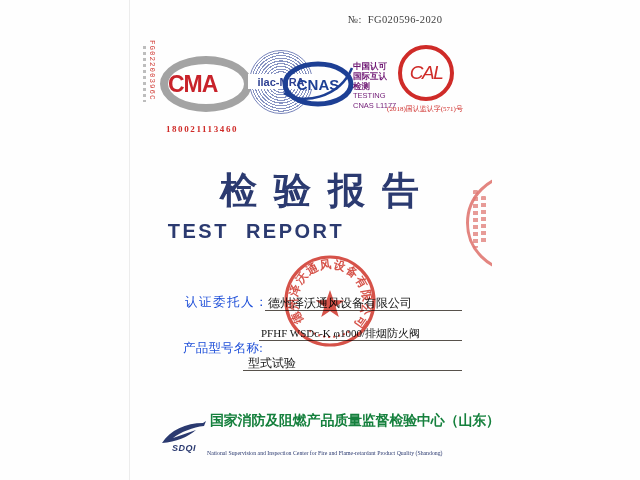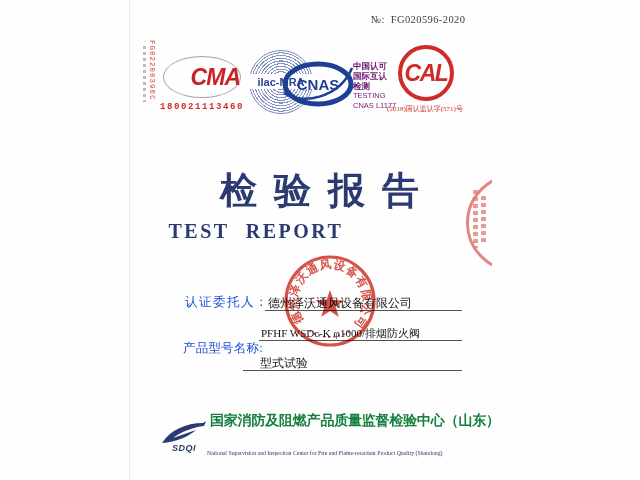--- a/index.html
+++ b/index.html
@@ -3,81 +3,81 @@
 <meta charset="utf-8">
 <style>
   html,body{margin:0;padding:0;background:#fff;}
   .page{position:relative;width:640px;height:480px;background:#fefefe;overflow:hidden;
         font-family:"Liberation Serif",serif;color:#1c1c1c;}
   .abs{position:absolute;}
 
   .page-edge{left:129px;top:0;width:1px;height:480px;background:#ececec;}
 
   
-  .report-no{left:371px;top:14px;font-size:10.5px;color:#3d3d3d;letter-spacing:.4px;}
+  .report-no{left:348px;top:14px;font-size:10.5px;color:#3d3d3d;letter-spacing:.4px;}
   .report-no .val{margin-left:6px;font-family:"Liberation Serif",serif;}
 
   
   .side-dashes{left:143px;top:46px;width:3px;height:56px;
        background:repeating-linear-gradient(to bottom,#bdbdbd 0 3px,transparent 3px 6px);}
   .side-code{left:148px;top:40px;height:86px;writing-mode:vertical-rl;text-orientation:sideways;
        font-size:7.5px;color:#d2403a;letter-spacing:1px;font-family:"Liberation Mono",monospace;}
 
   
   .cma{left:160px;top:56px;width:84px;text-align:center;}
-  .cma-ellipse{width:76px;height:40px;border:1px solid #a3a3a3;border-radius:50%;
-       display:flex;align-items:center;justify-content:flex-end;margin:0 auto;font-style:italic;}
+  .cma-ellipse{width:76px;height:40px;border:8px solid #a3a3a3;border-radius:50%;
+       display:flex;align-items:center;justify-content:flex-start;margin:0 auto;}
   .cma-text{font-family:"Liberation Sans",sans-serif;font-weight:900;font-size:23px;
        color:#c8222a;letter-spacing:-1px;line-height:1;}
-  .cma-number{margin-top:4px;font-family:Liberation Mono, monospace;font-weight:bold;
+  .cma-number{margin-top:12px;font-family:Liberation Serif, serif;font-weight:bold;
        font-size:9px;color:#cf2b28;letter-spacing:1.6px;}
 
   
   .ilac{left:249px;top:50px;width:62px;height:62px;border-radius:50%;border:1px solid #7c88bd;
        background:repeating-radial-gradient(circle at 50% 50%,#ffffff 0 1.6px,#8793c2 1.6px 2.7px);}
   .ilac-band{position:absolute;left:-2px;top:23px;width:66px;height:15px;background:#fff;
        display:flex;align-items:center;justify-content:center;}
   .ilac-band span{font-family:"Liberation Sans",sans-serif;font-weight:bold;font-size:11px;
        color:#2c3f92;}
 
   
   .cnas-svg{left:281px;top:60px;}
   .cnas-lines{left:353px;top:61px;color:#701a75;line-height:10px;}
   .cnas-lines .zh{font-size:8.5px;font-weight:bold;}
   .cnas-lines .en{font-size:7.5px;font-family:"Liberation Sans",sans-serif;}
 
   
   .cal{left:398px;top:45px;width:56px;height:56px;}
   .cal-circle{width:48px;height:48px;border:4px solid #cf2b28;border-radius:50%;
        display:flex;align-items:center;justify-content:center;}
-  .cal-text{font-family:"Liberation Sans",sans-serif;font-weight:700;font-size:23px;
+  .cal-text{font-family:"Liberation Sans",sans-serif;font-weight:400;font-size:19px;
        color:#cf2b28;letter-spacing:-1.5px;font-style:italic;}
   .cal-caption{left:375px;top:104px;width:100px;text-align:center;font-size:7px;color:#cf2b28;}
 
   
   .title-zh{left:8px;top:166px;width:640px;text-align:center;font-size:37px;font-weight:bold;
        color:#2b3a70;letter-spacing:17px;}
   .title-en{left:0;top:220px;width:512px;text-align:center;font-size:20px;font-weight:bold;
-       color:#2b3a70;letter-spacing:2.5px;word-spacing:9px;font-family:Liberation Serif, serif;}
+       color:#2b3a70;letter-spacing:2.5px;word-spacing:9px;font-family:Liberation Sans, sans-serif;}
 
   
   .edge-seal{left:458px;top:172px;width:34px;height:98px;overflow:hidden;opacity:.65;}
   .edge-seal .ring{position:absolute;left:8px;top:2px;width:92px;height:92px;border-radius:50%;
        border:3px solid #d5453d;}
   .edge-seal .strip{position:absolute;width:5px;height:58px;top:18px;border-radius:1px;
        background:repeating-linear-gradient(to bottom,rgba(208,52,44,.75) 0 4px,transparent 4px 7px);}
   .edge-seal .s1{left:15px;} .edge-seal .s2{left:23px;height:48px;top:24px;}
 
   
   .flabel{font-size:12.5px;color:#1d4ed8;letter-spacing:1.5px;}
   .fvalue{font-size:12px;color:#151515;}
   .fline{height:1px;background:#57514b;}
   .lbl1{left:185px;top:294px;} .val1{left:268px;top:295px;} .line1{left:265px;top:310px;width:197px;}
   .lbl2{left:183px;top:340px;letter-spacing:.2px;} .val2{left:261px;top:326px;font-size:11px;} .line2{left:259px;top:340px;width:203px;}
-  .lbl3{left:183px;top:354px;letter-spacing:2.5px;} .val3{left:260px;top:355px;} .line3{left:243px;top:370px;width:219px;}
+  .lbl3{left:183px;top:354px;letter-spacing:2.5px;} .val3{left:248px;top:355px;} .line3{left:243px;top:370px;width:219px;}
 
   
   .seal{left:282px;top:253px;opacity:.84;mix-blend-mode:multiply;}
 
   
   .sdqi-svg{left:160px;top:421px;}
   .sdqi-text{left:158px;top:443px;width:52px;text-align:center;font-family:"Liberation Sans",sans-serif;
        font-style:italic;font-weight:900;font-size:9px;color:#2b3a70;letter-spacing:.5px;}
   .footer-zh{left:210px;top:412px;font-size:14px;font-weight:bold;color:#15803d;letter-spacing:-.2px;}
   .footer-en{left:207px;top:450px;width:256px;font-size:5.8px;color:#2b3a70;

